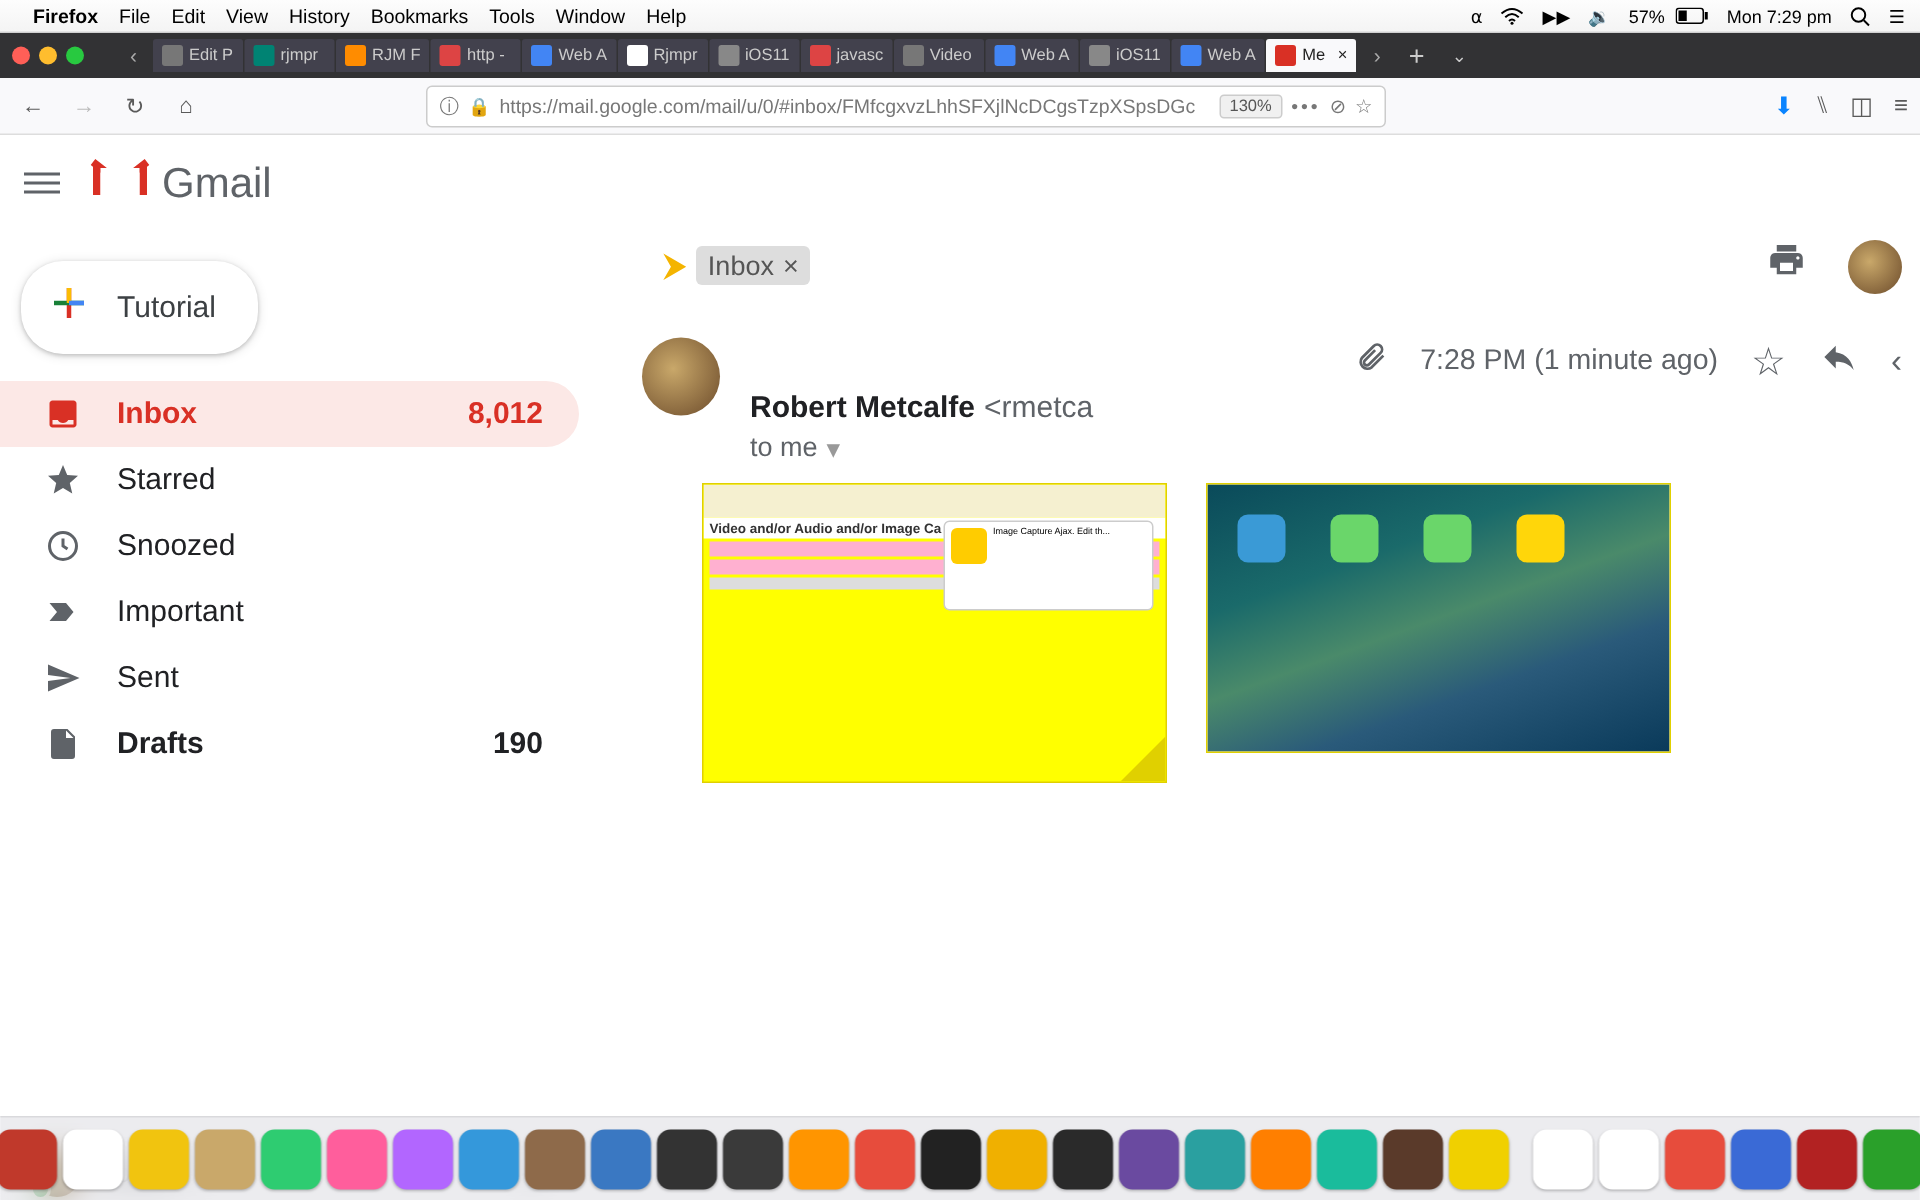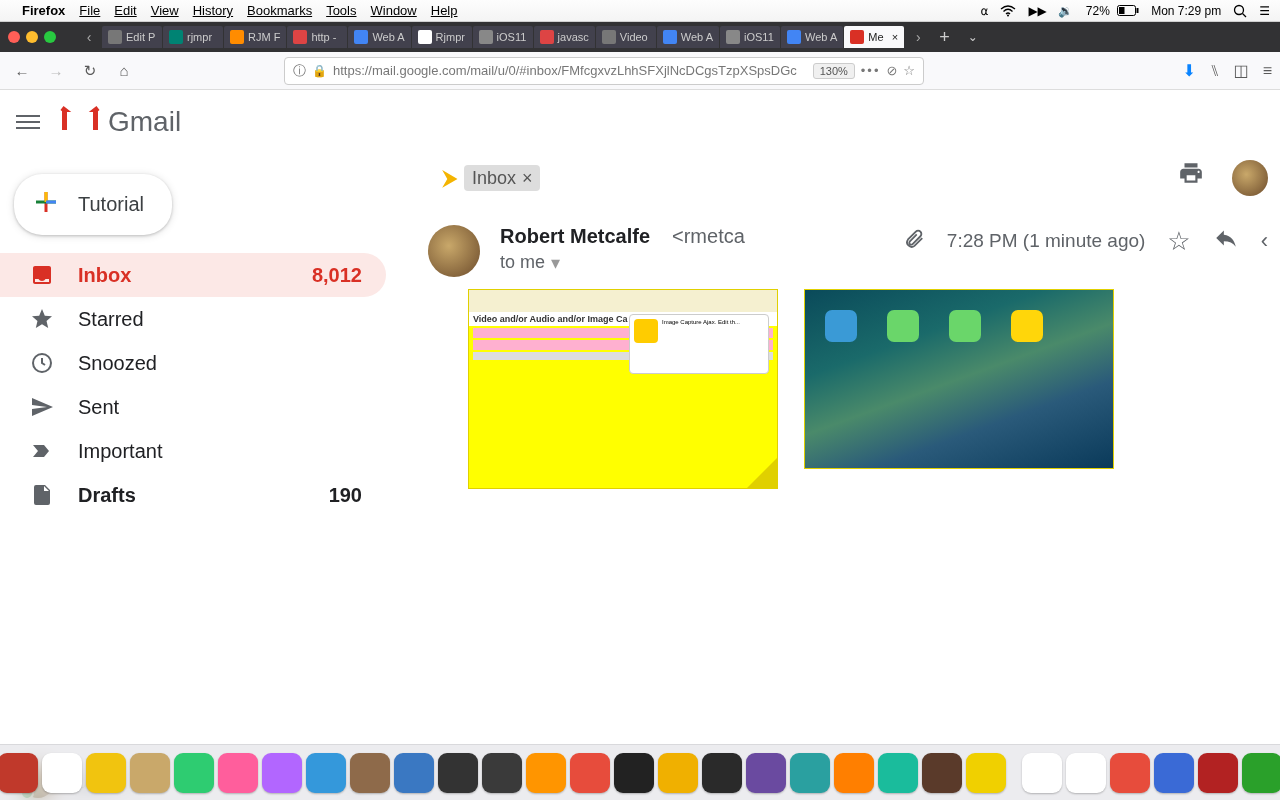--- a/index.html
+++ b/index.html
@@ -2,21 +2,21 @@
 <html><head>
 <meta charset="utf-8">
 <style>
 * { margin: 0; padding: 0; box-sizing: border-box; font-family: -apple-system, BlinkMacSystemFont, "Helvetica Neue", Arial, sans-serif; }
 body { width: 1280px; height: 800px; overflow: hidden; background: #fff; position: relative; }
 
 
 .mac-menubar { height: 22px; background: linear-gradient(#fdfdfd,#f4f4f4); display: flex; align-items: center; font-size: 13px; padding: 0 10px; border-bottom: 1px solid #d0d0d0; }
 .mac-menubar .apple { font-size: 14px; margin-right: 12px; }
 .mac-menubar .app-name { font-weight: 600; margin-right: 14px; }
-.mac-menubar .menu-item { margin-right: 14px; text-decoration: underline; }
+.mac-menubar .menu-item { margin-right: 14px; }
 .mac-menubar .spacer { flex: 1; }
 .mac-menubar .status { margin-left: 12px; font-size: 12px; display: flex; align-items: center; gap: 2px; }
 
 
 .window-chrome { background: #323234; }
 .traffic-row { height: 30px; display: flex; align-items: center; padding: 0 8px; gap: 6px; }
 .traffic { width: 12px; height: 12px; border-radius: 50%; }
 .tr-close { background: #ff5f57; } .tr-min { background: #ffbd2e; } .tr-max { background: #28c940; }
 .tab-nav { display: flex; align-items: center; margin-left: 16px; gap: 2px; flex: 1; }
 .tab-arrow { color: #aaa; width: 22px; text-align: center; font-size: 14px; }
@@ -65,21 +65,21 @@
 .subject { font-size: 34px; font-weight: 400; color: #202124; line-height: 1.25; flex: 1; }
 .label-chip { display: inline-flex; align-items: center; gap: 6px; margin-left: 14px; vertical-align: middle; }
 .label-arrow { color: #f4b400; font-size: 22px; }
 .inbox-tag { background: #ddd; border-radius: 4px; padding: 2px 8px; font-size: 18px; color: #555; display: inline-flex; align-items: center; gap: 6px; }
 .print-icon { color: #5f6368; font-size: 26px; margin-left: 16px; margin-top: 6px; }
 .profile-right { width: 36px; height: 36px; border-radius: 50%; background: radial-gradient(circle at 40% 40%, #c9a86a, #6b4a2a); margin-left: 14px; margin-top: 6px; }
 
 .msg-meta { display: flex; align-items: flex-start; margin-top: 28px; gap: 20px; }
 .sender-avatar { width: 52px; height: 52px; border-radius: 50%; background: radial-gradient(circle at 40% 40%, #c9a86a, #6b4a2a); flex-shrink: 0; }
 .sender-block { flex: 1; min-width: 0; }
-.sender-line { font-size: 20px; color: #5f6368; display: flex; align-items: center; gap: 22px; }
+.sender-line { font-size: 20px; color: #5f6368; display: flex; align-items: center; gap: 6px; margin-top: 36px; }
 .sender-name { font-weight: 700; color: #202124; }
 .to-line { font-size: 18px; color: #5f6368; margin-top: 4px; display: flex; align-items: center; gap: 6px; }
 .meta-right { display: flex; align-items: center; gap: 22px; color: #5f6368; font-size: 19px; }
 .meta-right .star { font-size: 26px; }
 .meta-right .reply { font-size: 26px; }
 .meta-right .chev { font-size: 22px; }
 
 .attachments { display: flex; gap: 26px; flex-wrap: wrap; margin-top: 12px; margin-left: 40px; }
 .attach { width: 310px; height: 200px; background: #ffff00; border: 1px solid #e0d000; position: relative; overflow: hidden; }
 .attach.ios { background: linear-gradient(160deg,#0a4a5a 0%, #1a6a6a 30%, #4a8a6a 50%, #2a5a7a 70%, #0a3a5a 100%); width: 310px; height: 180px; }
@@ -118,21 +118,21 @@
   <span class="spacer"></span>
   <span class="status">⍺</span>
   <span class="status">
     <svg width="16" height="12" viewBox="0 0 16 12">
         <path d="M1 4 Q8 -2 15 4 M3.5 6.5 Q8 2 12.5 6.5 M6 9 Q8 7 10 9" stroke="#000" stroke-width="1.3" fill="none"></path>
         <circle cx="8" cy="10.5" r="1" fill="#000"></circle>
       </svg>
   </span>
   <span class="status">▶▶</span>
   <span class="status">🔉</span>
-  <span class="status"><span>72%</span>&nbsp;<svg width="22" height="11" viewBox="0 0 22 11">
+  <span class="status"><span>57%</span>&nbsp;<svg width="22" height="11" viewBox="0 0 22 11">
         <rect x="0.5" y="0.5" width="18" height="10" rx="2" fill="none" stroke="#000"></rect>
         <rect x="19.5" y="3" width="2" height="5" fill="#000"></rect>
         <rect x="2" y="2" width="5.5" height="7" fill="#000"></rect>
       </svg></span>
   <span class="status">Mon 7:29 pm</span>
   <span class="status">
     <svg width="14" height="14" viewBox="0 0 14 14">
         <circle cx="6" cy="6" r="4.5" fill="none" stroke="#000" stroke-width="1.3"></circle>
         <line x1="9.5" y1="9.5" x2="13" y2="13" stroke="#000" stroke-width="1.3"></line>
       </svg>
@@ -285,32 +285,32 @@
             <svg width="24" height="24" viewBox="0 0 24 24" fill="currentColor">
               <circle cx="12" cy="12" r="9" fill="none" stroke="currentColor" stroke-width="2"></circle>
               <path d="M12 7v5l3 2" stroke="currentColor" stroke-width="2" fill="none"></path>
             </svg>
           </span>
           <span>Snoozed</span>
         </li>
         <li class="nav-item">
           <span class="nav-icon" style="color:#5f6368;">
             <svg width="24" height="24" viewBox="0 0 24 24" fill="currentColor">
-              <path d="M2 21l21-9L2 3v7l15 2-15 2z"></path>
-            </svg>
-          </span>
-          <span>Sent</span>
+              <path d="M3 6h11l5 6-5 6H3l5-6z"></path>
+            </svg>
+          </span>
+          <span>Important</span>
         </li>
         <li class="nav-item">
           <span class="nav-icon" style="color:#5f6368;">
             <svg width="24" height="24" viewBox="0 0 24 24" fill="currentColor">
-              <path d="M3 6h11l5 6-5 6H3l5-6z"></path>
-            </svg>
-          </span>
-          <span>Important</span>
+              <path d="M2 21l21-9L2 3v7l15 2-15 2z"></path>
+            </svg>
+          </span>
+          <span>Sent</span>
         </li>
         <li class="nav-item drafts">
           <span class="nav-icon" style="color:#5f6368;">
             <svg width="24" height="24" viewBox="0 0 24 24" fill="currentColor">
               <path d="M6 2h9l5 5v13a2 2 0 01-2 2H6a2 2 0 01-2-2V4a2 2 0 012-2zm8 1v5h5"></path>
             </svg>
           </span>
           <span>Drafts</span>
           <span class="count">190</span>
         </li>

